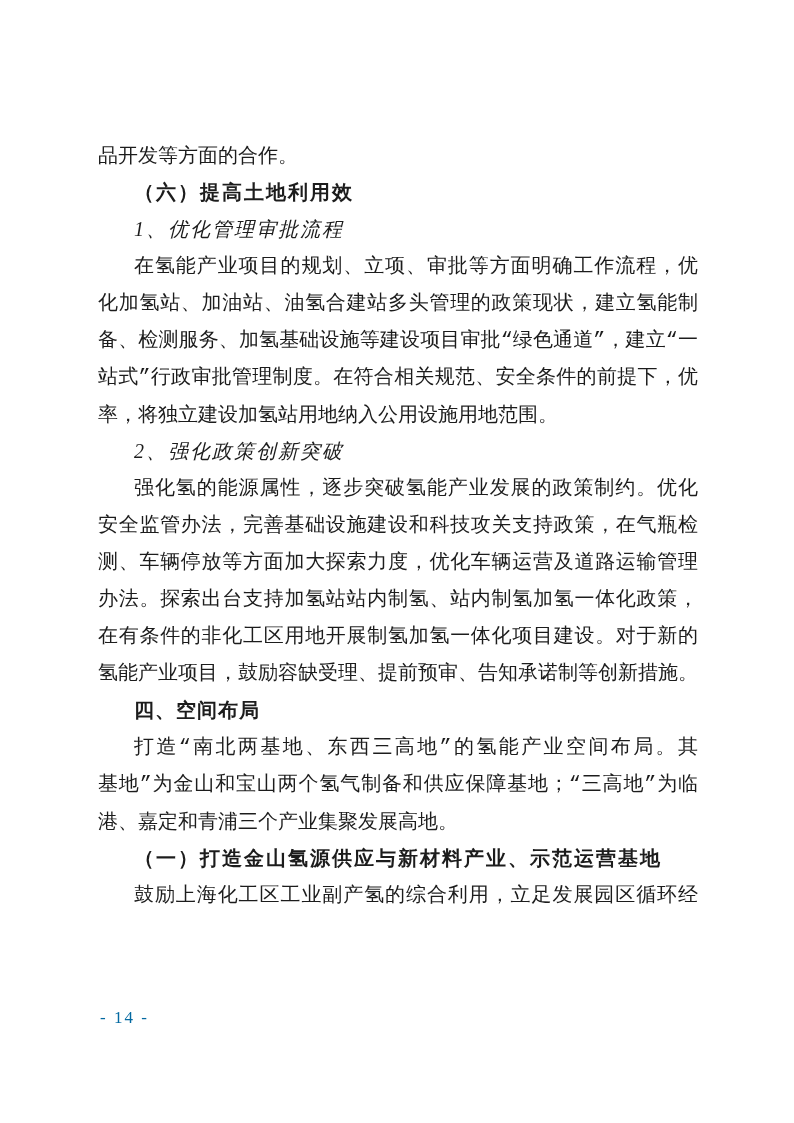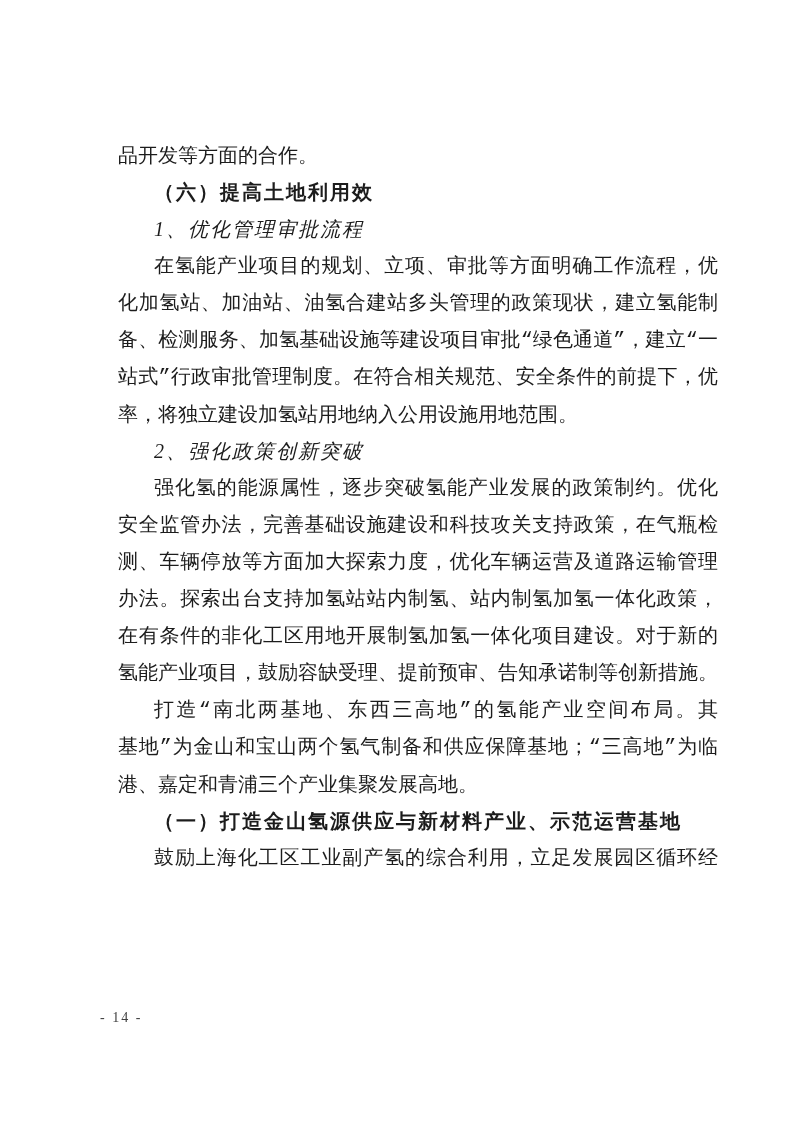--- a/index.html
+++ b/index.html
@@ -14,21 +14,20 @@
     background: #ffffff;
     font-family: "Liberation Serif", serif;
     color: #1c1c1c;
     overflow: hidden;
   }
   .textbody {
     position: absolute;
     left: 98px;
     top: 137px;
     width: 600px;
-    margin-left: 20px;
   }
   .ln {
     font-size: 20px;
     line-height: 37px;
     height: 37px;
     overflow: hidden;
     text-align: left;
   }
   
   .j {
@@ -46,23 +45,23 @@
   
   .h1h {
     font-family: "Liberation Sans", sans-serif;
     font-weight: bold;
     letter-spacing: 1px;
   }
   .footer {
     position: absolute;
     left: 100px;
     top: 1003px;
-    font-size: 14px;
+    font-size: 17px;
     line-height: 30px;
-    color: #404040;
+    color: #0369a1;
     letter-spacing: 2px;
   }
 </style>
 </head>
 <body>
 
 <div class="page">
   <div class="textbody">
     <div class="ln">品开发等方面的合作。</div>
     <div class="ln ind h2b">（六）提高土地利用效</div>
@@ -72,20 +71,21 @@
     <div class="ln j">备、检测服务、加氢基础设施等建设项目审批“绿色通道”，建立“一</div>
     <div class="ln j">站式”行政审批管理制度。在符合相关规范、安全条件的前提下，优</div>
     <div class="ln">率，将独立建设加氢站用地纳入公用设施用地范围。</div>
     <div class="ln ind h3k">2、强化政策创新突破</div>
     <div class="ln ind j">强化氢的能源属性，逐步突破氢能产业发展的政策制约。优化</div>
     <div class="ln j">安全监管办法，完善基础设施建设和科技攻关支持政策，在气瓶检</div>
     <div class="ln j">测、车辆停放等方面加大探索力度，优化车辆运营及道路运输管理</div>
     <div class="ln j">办法。探索出台支持加氢站站内制氢、站内制氢加氢一体化政策，</div>
     <div class="ln j">在有条件的非化工区用地开展制氢加氢一体化项目建设。对于新的</div>
     <div class="ln j">氢能产业项目，鼓励容缺受理、提前预审、告知承诺制等创新措施。</div>
+    <div class="ln ind h1h">四、空间布局</div>
     <div class="ln ind j">打造“南北两基地、东西三高地”的氢能产业空间布局。其中，“两</div>
     <div class="ln j">基地”为金山和宝山两个氢气制备和供应保障基地；“三高地”为临</div>
     <div class="ln">港、嘉定和青浦三个产业集聚发展高地。</div>
     <div class="ln ind h2b">（一）打造金山氢源供应与新材料产业、示范运营基地</div>
     <div class="ln ind j">鼓励上海化工区工业副产氢的综合利用，立足发展园区循环经</div>
   </div>
   <div class="footer">- 14 -</div>
 </div>
 
 </body></html>

